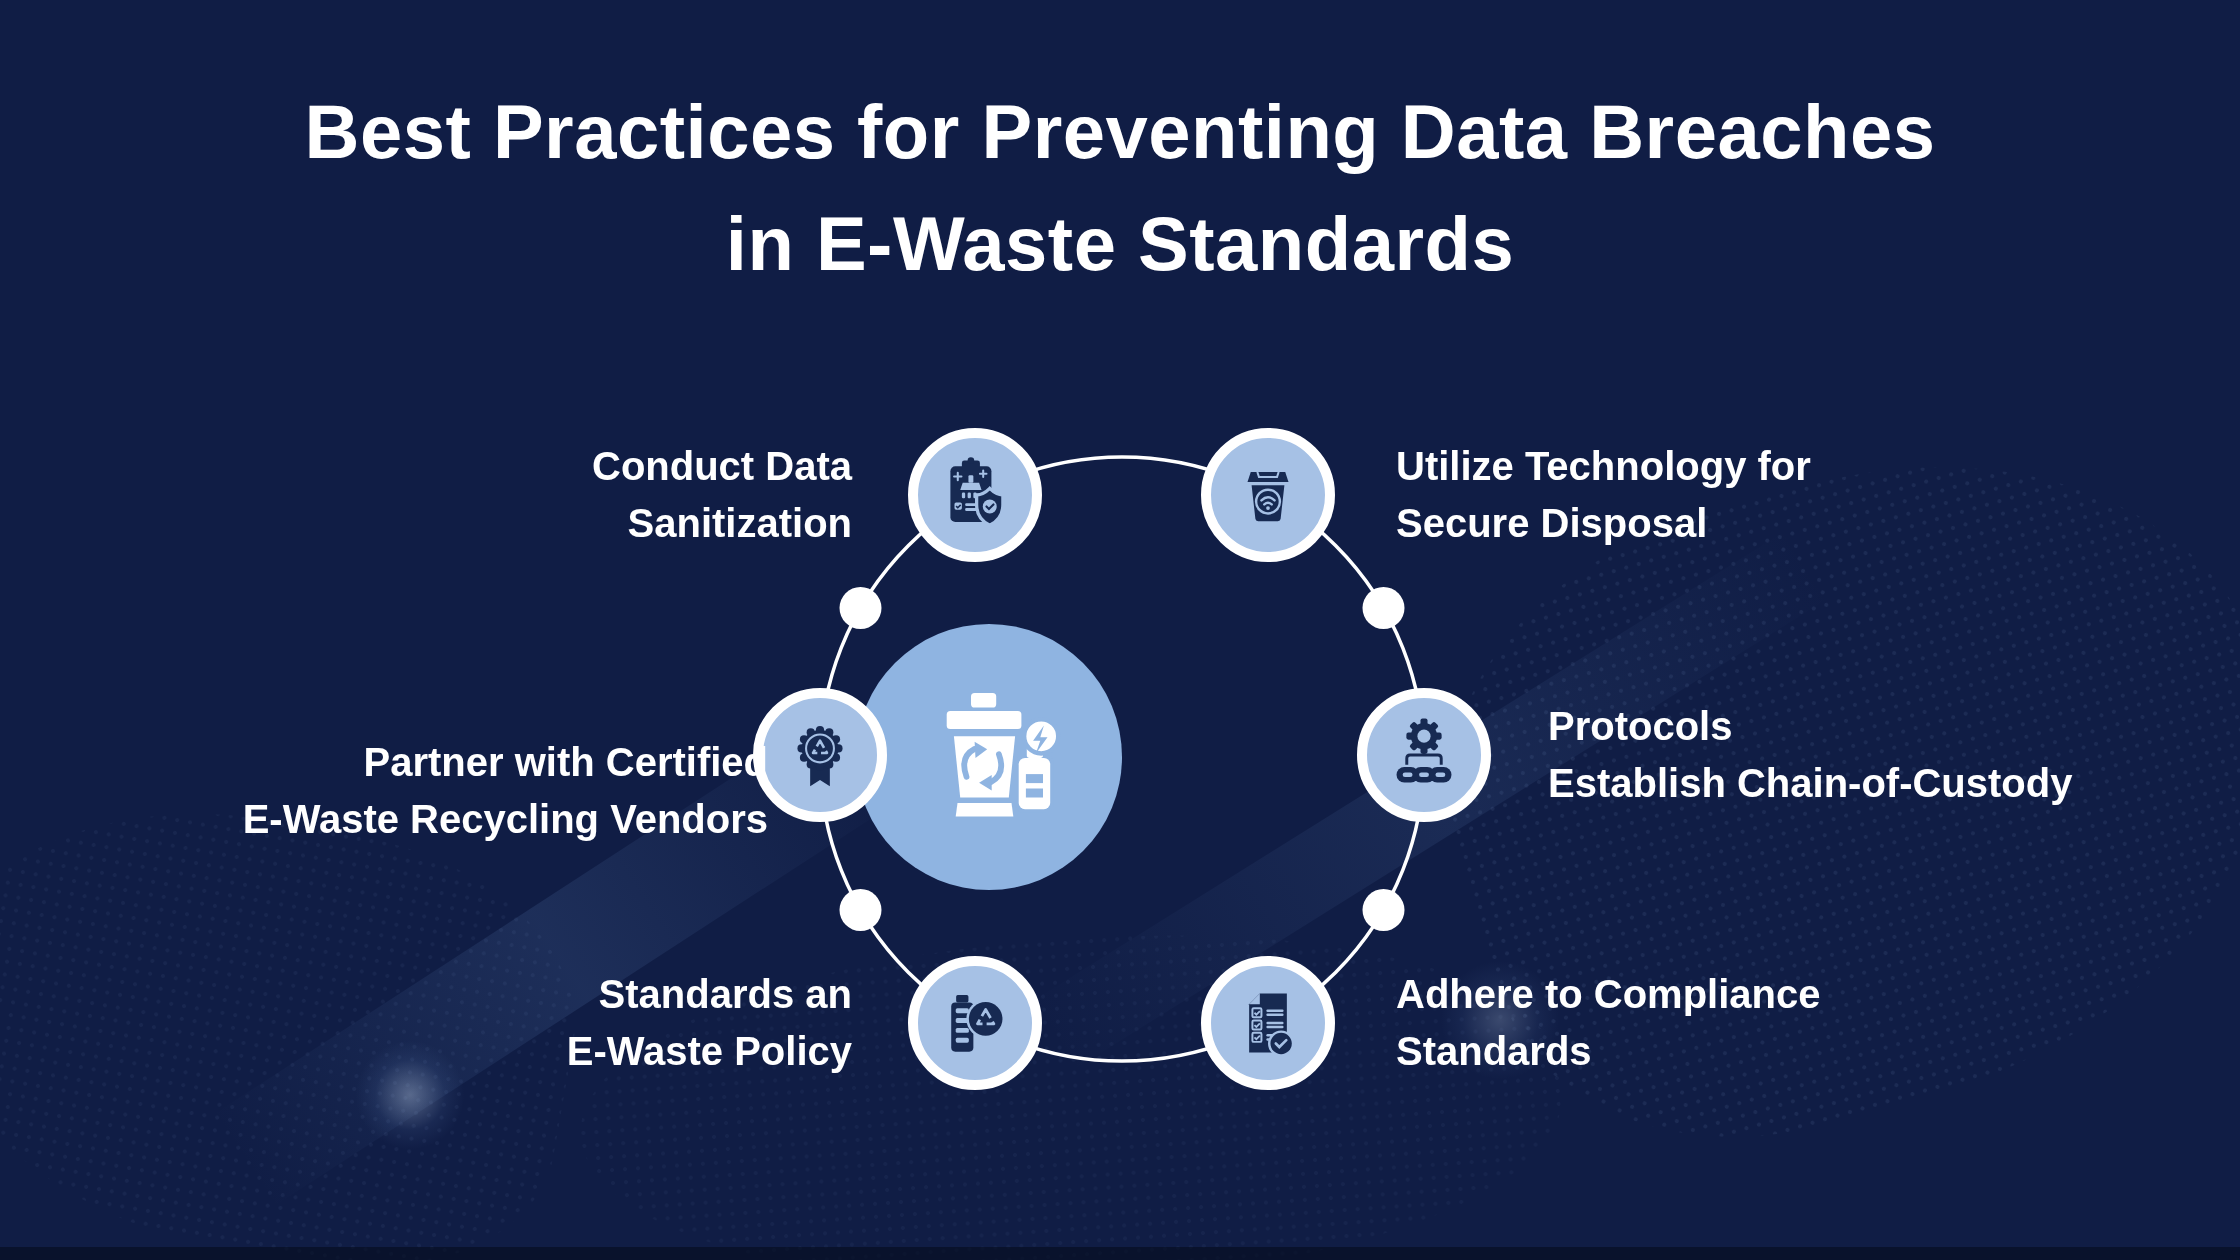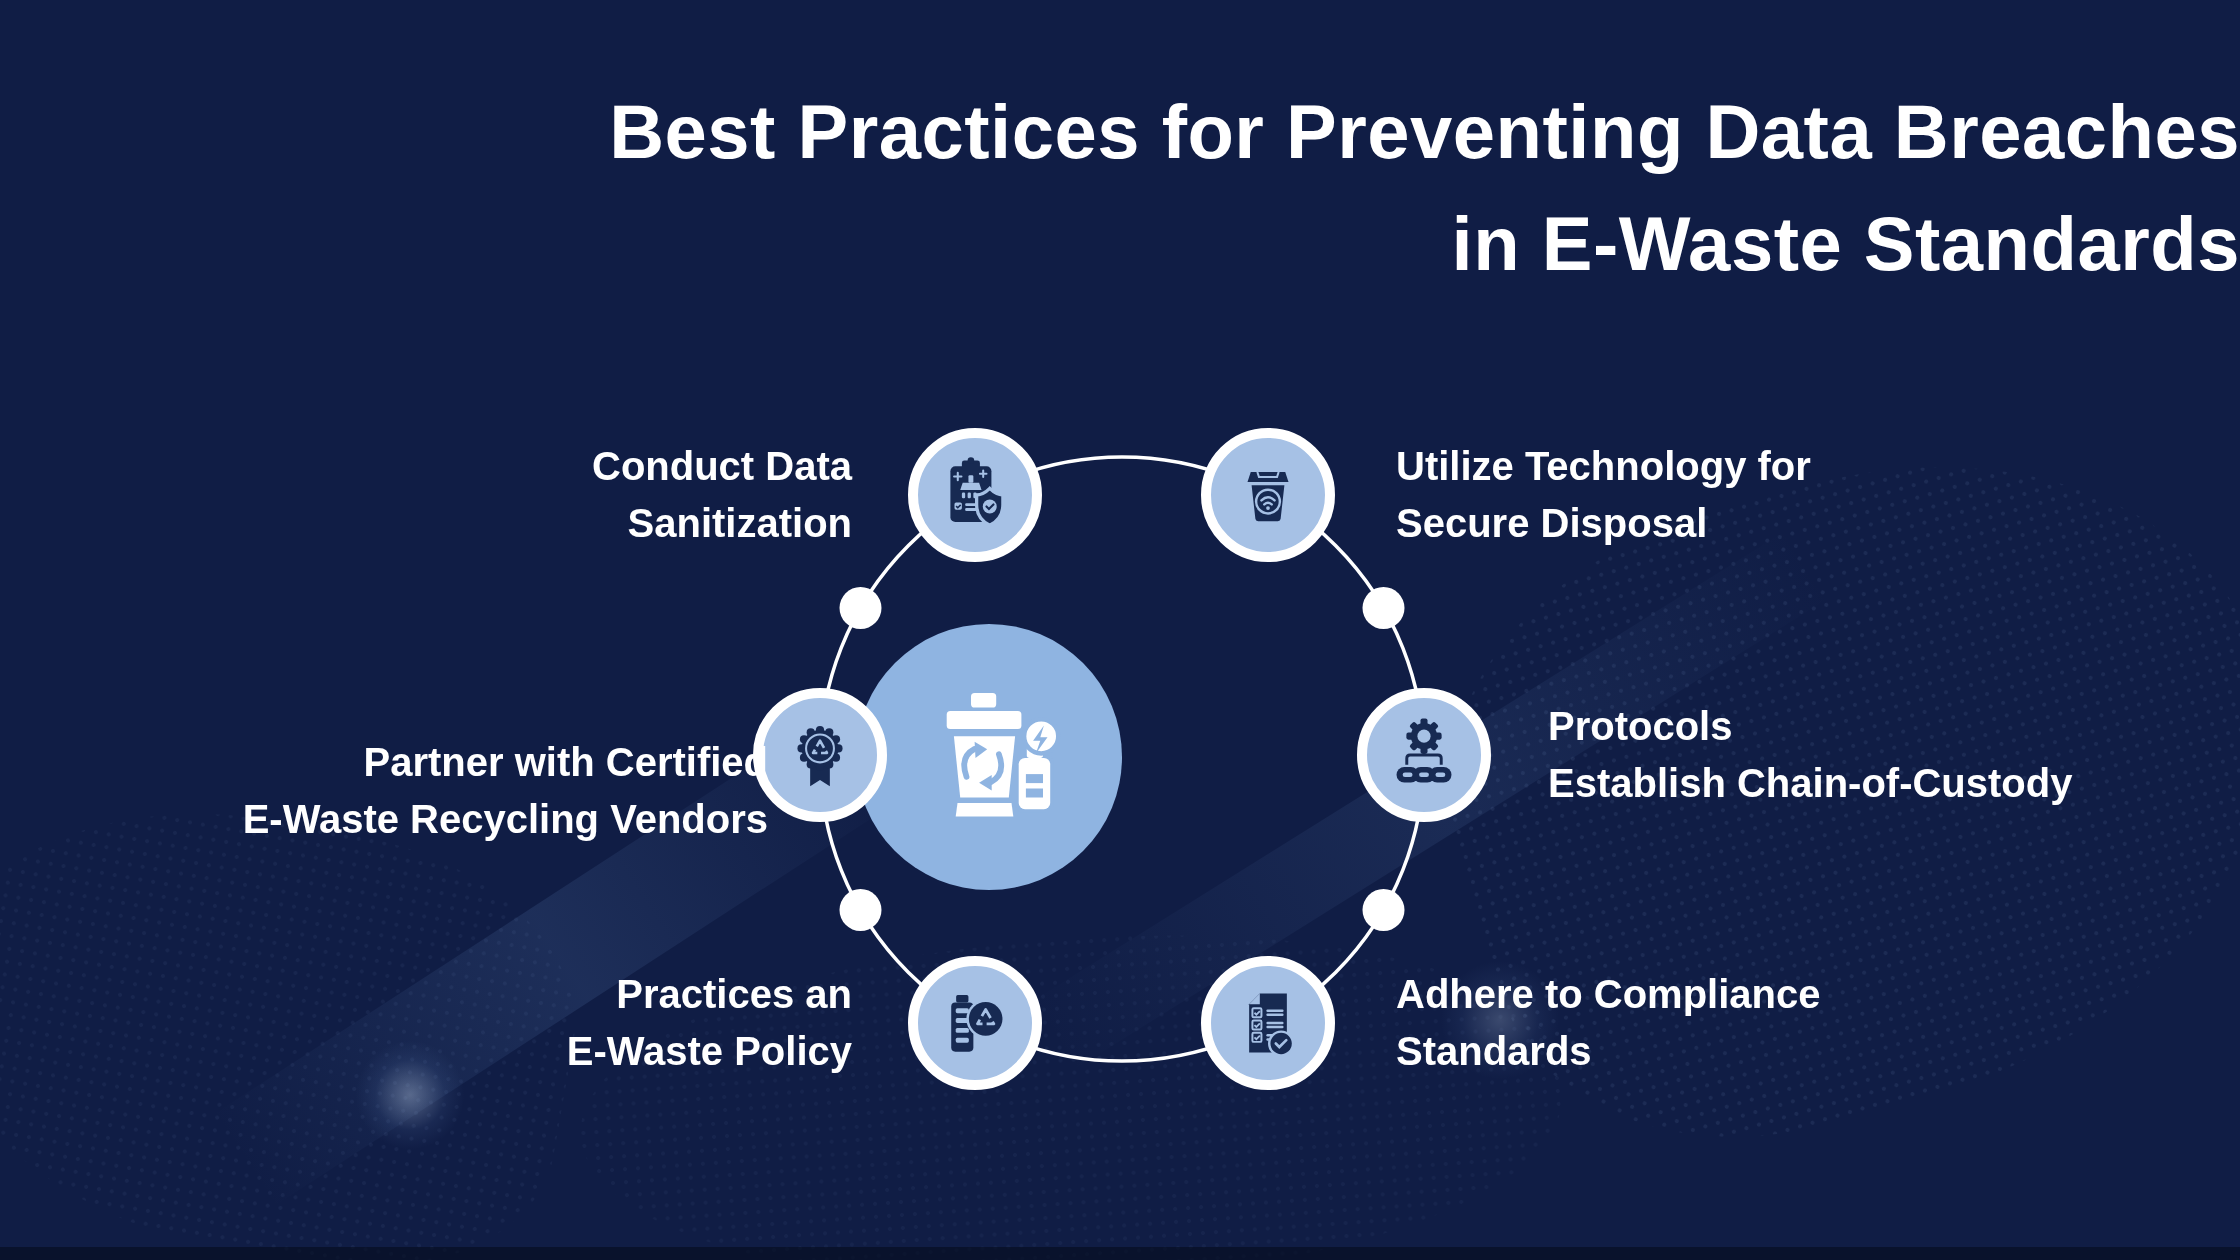--- a/index.html
+++ b/index.html
@@ -24,21 +24,21 @@
     background:linear-gradient(90deg,transparent,rgba(120,165,225,.10),transparent);}
   .flare{position:absolute;pointer-events:none;border-radius:50%;}
   .flare-1{left:355px;top:1040px;width:110px;height:110px;
     background:radial-gradient(circle,rgba(210,230,255,.35),rgba(140,180,240,.08) 45%,transparent 70%);}
   .flare-2{left:1440px;top:960px;width:120px;height:120px;
     background:radial-gradient(circle,rgba(210,230,255,.22),rgba(140,180,240,.06) 45%,transparent 70%);}
   .bottom-band{position:absolute;left:0;bottom:0;width:100%;height:13px;
     background:rgba(4,9,24,.55);}
 
   
-  .title{position:absolute;left:0;top:76px;width:100%;text-align:right;color:#fff;
+  .title{position:absolute;left:0;top:76px;width:100%;text-align:center;color:#fff;
     font-size:76px;font-weight:700;line-height:112px;letter-spacing:.5px;}
   .title span{display:block;}
 
   
   .ring-svg{position:absolute;left:0;top:0;}
 
   
   .hub{position:absolute;left:856px;top:624px;width:266px;height:266px;border-radius:50%;
     background:#8fb4e1;display:flex;align-items:center;justify-content:center;}
 
@@ -260,21 +260,21 @@
   </div>
   <div class="label lbl-right lbl-l">
     <span>Partner with Certified</span>
     <span>E-Waste Recycling Vendors</span>
   </div>
   <div class="label lbl-left lbl-r">
     <span>Protocols</span>
     <span>Establish Chain-of-Custody</span>
   </div>
   <div class="label lbl-right lbl-bl">
-    <span>Practices an</span>
+    <span>Standards an</span>
     <span>E-Waste Policy</span>
   </div>
   <div class="label lbl-left lbl-br">
     <span>Adhere to Compliance</span>
     <span>Standards</span>
   </div>
 
 
   <div class="bottom-band"></div>
 </div>

